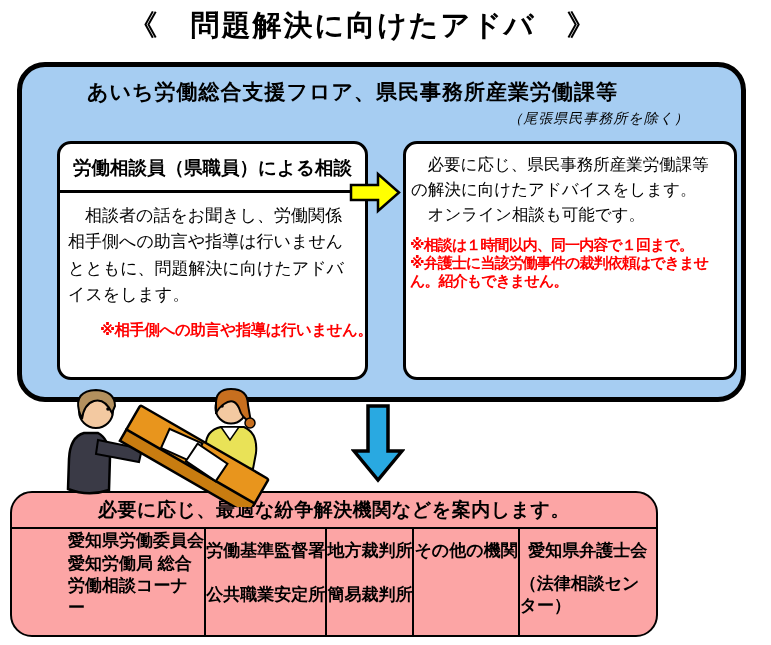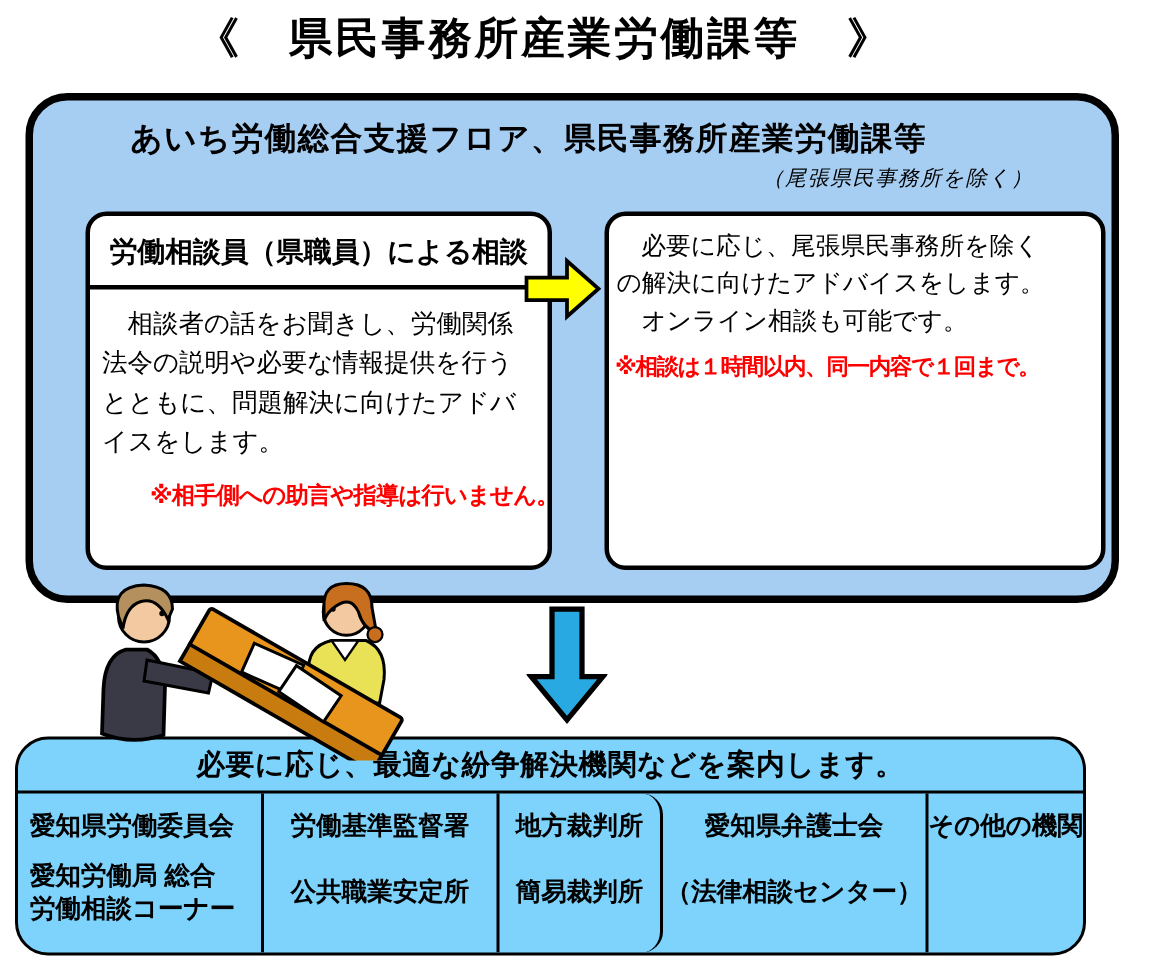--- a/index.html
+++ b/index.html
@@ -53,71 +53,72 @@
   .rnotes {
     font-size:15px; line-height:1.18; letter-spacing:-0.9px;
     padding:10px 2px 0 4px;
   }
   
   .flow-arrow-right { position:absolute; left:349px; top:170px; z-index:4; }
   .flow-arrow-down  { position:absolute; left:351px; top:404px; z-index:4; }
   .illustration     { position:absolute; left:56px;  top:383px; z-index:6; }
   
   .bottom-box {
-    position:absolute; left:10px; top:491px; width:714px; height:146px;
+    position:absolute; left:10px; top:491px; width:648px; height:146px;
     border:2px solid #000; border-radius:22px; box-sizing:border-box;
-    overflow:hidden; background:#7dd3fc; z-index:2;
+    overflow:hidden; background:#fca5a5; z-index:2;
   }
   .bottom-header {
     height:36px; border-bottom:2px solid #000; box-sizing:border-box;
     display:flex; align-items:center; justify-content:center;
     font-size:19px; font-weight:bold; letter-spacing:0.5px; white-space:nowrap;
   }
   .bottom-table { display:flex; height:106px; }
   .bcol { box-sizing:border-box; border-right:2px solid #000; display:flex; flex-direction:column; }
   .bcol:last-child { border-right:none; }
-  .bcol-1 { width:165px; } .bcol-2 { width:158px; } .bcol-3 { width:110px;border-radius:14px; }
+  .bcol-1 { width:165px;margin-left:48px; } .bcol-2 { width:158px; } .bcol-3 { width:110px; }
   .bcol-4 { width:178px; } .bcol-5 { flex:1; }
   .cell-top {
     height:42px; display:flex; align-items:center; justify-content:center;
     font-size:17px; font-weight:bold; white-space:nowrap;
   }
   .cell-bottom {
     flex:1; display:flex; align-items:center; justify-content:center;
     font-size:17px; font-weight:bold; white-space:pre-line;
     padding-bottom:16px; line-height:1.3;
   }
   .bcol-1 .cell-top, .bcol-1 .cell-bottom { justify-content:flex-start; padding-left:8px; }
 </style>
 </head>
 <body>
 
 <div class="canvas">
 
-  <div class="page-title">《　県民事務所産業労働課等　》</div>
+  <div class="page-title">《　問題解決に向けたアドバ　》</div>
 
   <div class="blue-box">
     <div class="blue-header">あいち労働総合支援フロア、県民事務所産業労働課等</div>
     <div class="blue-note">（尾張県民事務所を除く）</div>
 
     <div class="wbox left-box">
       <div class="wbox-title">労働相談員（県職員）による相談</div>
       <div class="wbox-body">　相談者の話をお聞きし、労働関係
-法令の説明や必要な情報提供を行う
+相手側への助言や指導は行いません
 とともに、問題解決に向けたアドバ
 イスをします。</div>
       <div class="wbox-note">※相手側への助言や指導は行いません。</div>
     </div>
 
     <div class="wbox right-box">
-      <div class="wbox-body">　必要に応じ、尾張県民事務所を除く
+      <div class="wbox-body">　必要に応じ、県民事務所産業労働課等
 の解決に向けたアドバイスをします。
 　オンライン相談も可能です。</div>
       <div class="wbox-note rnotes">
         <div>※相談は１時間以内、同一内容で１回まで。</div>
+        <div>※弁護士に当該労働事件の裁判依頼はできません。紹介もできません。</div>
       </div>
     </div>
   </div>
 
   <svg class="flow-arrow-right" width="52" height="45" viewBox="0 0 52 45">
     <path d="M2 15 H29 V4 L50 22.5 L29 41 V30 H2 Z" fill="#ffff00" stroke="#000" stroke-width="2.5"></path>
   </svg>
 
   <svg class="illustration" width="230" height="124" viewBox="0 0 230 124">
     <g>
@@ -156,24 +157,24 @@
 労働相談コーナー</div>
       </div>
       <div class="bcol bcol-2">
         <div class="cell-top">労働基準監督署</div>
         <div class="cell-bottom">公共職業安定所</div>
       </div>
       <div class="bcol bcol-3">
         <div class="cell-top">地方裁判所</div>
         <div class="cell-bottom">簡易裁判所</div>
       </div>
+      <div class="bcol bcol-5">
+        <div class="cell-top">その他の機関</div>
+        <div class="cell-bottom"></div>
+      </div>
       <div class="bcol bcol-4">
         <div class="cell-top">愛知県弁護士会</div>
         <div class="cell-bottom">（法律相談センター）</div>
-      </div>
-      <div class="bcol bcol-5">
-        <div class="cell-top">その他の機関</div>
-        <div class="cell-bottom"></div>
       </div>
     </div>
   </div>
 
 </div>
 
 </body></html>

